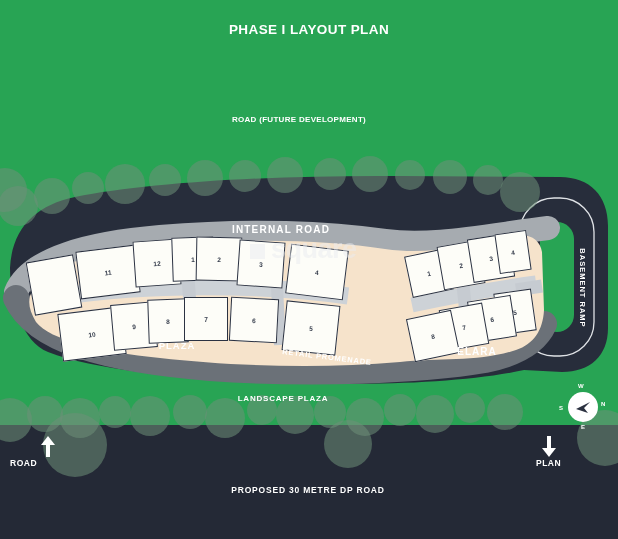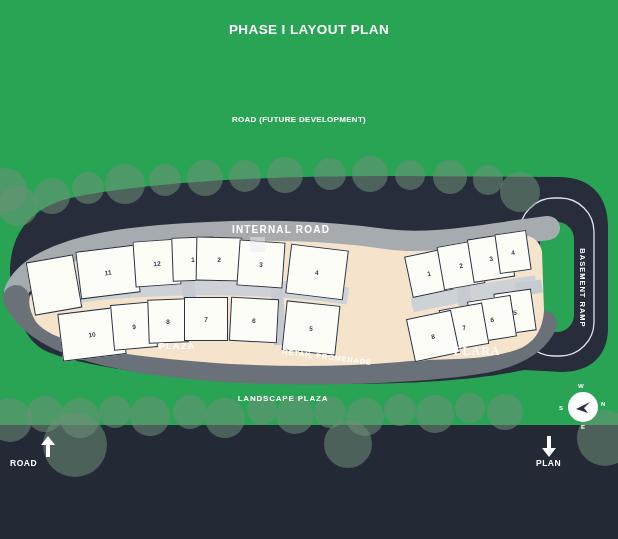--- a/index.html
+++ b/index.html
@@ -160,38 +160,40 @@
       <span>7</span>
     </div>
   <div class="bld" style="left:410px;top:314px;width:44px;height:42px;transform:rotate(-12deg)">
       <span>8</span>
     </div>
 
   <div class="lbl center" style="left:309px;top:29px;font-size:13.5px;letter-spacing:0.4px;">PHASE I LAYOUT PLAN</div>
   <div class="lbl center" style="left:299px;top:119px;font-size:8px;letter-spacing:0.3px;">ROAD (FUTURE DEVELOPMENT)</div>
   <div class="lbl center" style="left:281px;top:229px;font-size:10px;letter-spacing:1.2px;">INTERNAL ROAD</div>
   <div class="lbl center" style="left:177px;top:345px;font-size:9.5px;letter-spacing:1px;">PLAZA</div>
-  <div class="lbl center" style="left:477px;top:351px;font-size:12px;letter-spacing:1px;font-family:Liberation Serif, serif;">ELARA</div>
+  <div class="lbl center" style="left:477px;top:351px;font-size:10px;letter-spacing:1px;">ELARA</div>
   <div class="lbl" style="left:327px;top:357px;font-size:7.5px;letter-spacing:0.8px;transform:translate(-50%,-50%) rotate(7deg);">RETAIL PROMENADE</div>
   <div class="lbl center" style="left:283px;top:398px;font-size:8px;letter-spacing:0.8px;">LANDSCAPE PLAZA</div>
   <div class="lbl" style="left:582px;top:288px;font-size:7.5px;letter-spacing:1px;transform:translate(-50%,-50%) rotate(90deg);">BASEMENT RAMP</div>
+  <div class="lbl center" style="left:308px;top:490px;font-size:8.5px;letter-spacing:0.8px;">PROPOSED 30 METRE DP ROAD</div>
 
   <div class="arrow up" style="left:41px;top:436px;">
       <div class="stem"></div>
       <div class="head"></div>
     </div>
   <div class="lbl" style="left:10px;top:458px;font-size:8.5px;letter-spacing:0.5px;">ROAD</div>
   <div class="arrow down" style="left:542px;top:436px;">
       <div class="stem"></div>
       <div class="head"></div>
     </div>
   <div class="lbl" style="left:536px;top:458px;font-size:8.5px;letter-spacing:0.5px;">PLAN</div>
 
   <div id="watermark">
     <div class="wm-sq"></div>
+    <span>square</span>
   </div>
 
   <div id="compass">
     <span class="pt" style="left:19px;top:0px;">W</span>
     <span class="pt" style="left:42px;top:18px;">N</span>
     <span class="pt" style="left:0px;top:22px;">S</span>
     <span class="pt" style="left:22px;top:41px;">E</span>
     <div class="dial"></div>
     <svg width="20" height="20" viewBox="0 0 20 20">
       <polygon points="3,12 17,5 11,11 15,16" fill="#2b3140"></polygon>

